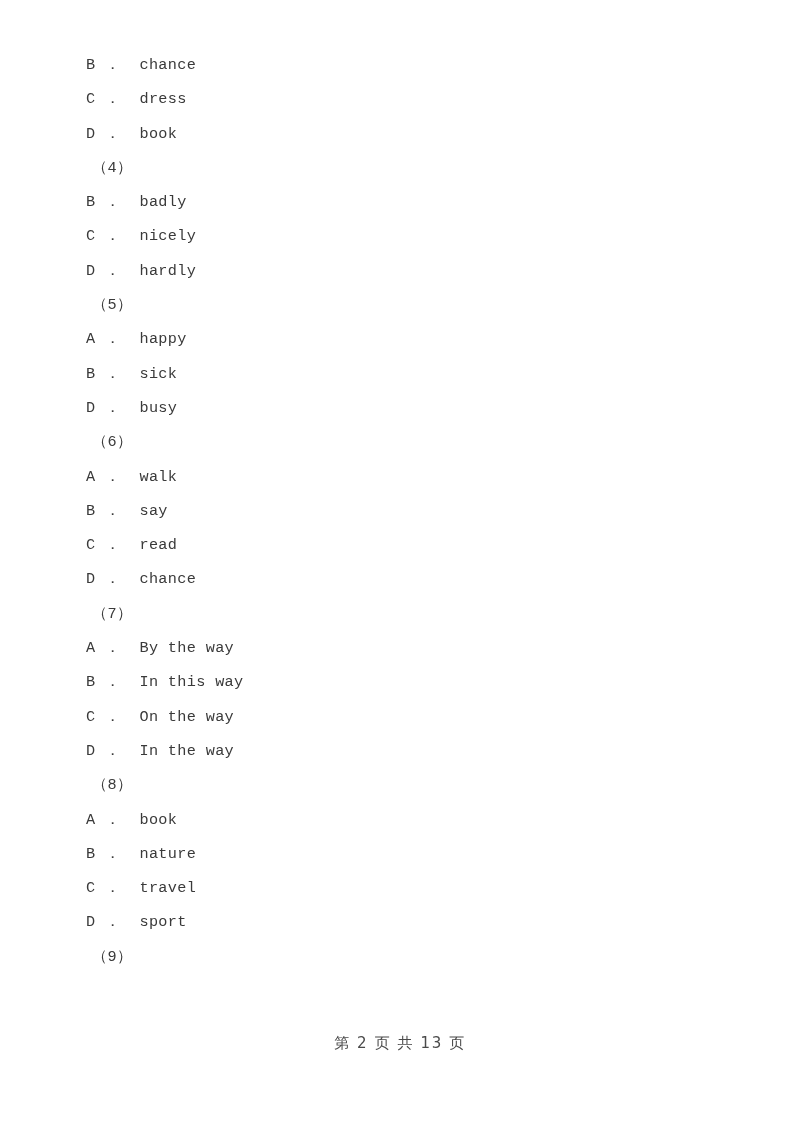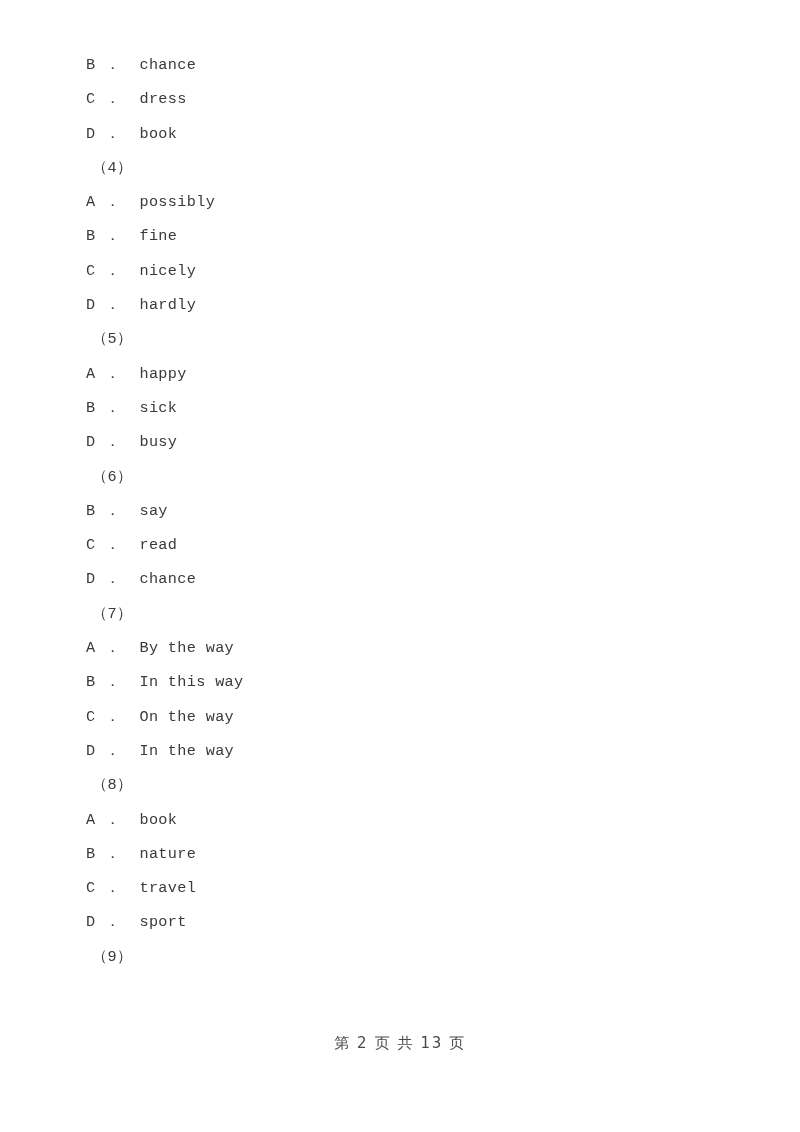--- a/index.html
+++ b/index.html
@@ -80,29 +80,29 @@
 </head>
 <body>
 
 <div class="page">
 
   <div class="content">
       <div class="line option"><span class="opt-letter">B</span> <span class="opt-sep">．</span>  <span class="opt-text">chance</span></div>
       <div class="line option"><span class="opt-letter">C</span> <span class="opt-sep">．</span>  <span class="opt-text">dress</span></div>
       <div class="line option"><span class="opt-letter">D</span> <span class="opt-sep">．</span>  <span class="opt-text">book</span></div>
       <div class="line qnum">（4）</div>
-      <div class="line option"><span class="opt-letter">A</span> <span class="opt-sep">．</span>  <span class="opt-text">possibly</span></div>
-      <div class="line option"><span class="opt-letter">B</span> <span class="opt-sep">．</span>  <span class="opt-text">fine</span></div>
+      <div class="line option"><span class="opt-letter">B</span> <span class="opt-sep">．</span>  <span class="opt-text">badly</span></div>
       <div class="line option"><span class="opt-letter">C</span> <span class="opt-sep">．</span>  <span class="opt-text">nicely</span></div>
       <div class="line option"><span class="opt-letter">D</span> <span class="opt-sep">．</span>  <span class="opt-text">hardly</span></div>
       <div class="line qnum">（5）</div>
       <div class="line option"><span class="opt-letter">A</span> <span class="opt-sep">．</span>  <span class="opt-text">happy</span></div>
       <div class="line option"><span class="opt-letter">B</span> <span class="opt-sep">．</span>  <span class="opt-text">sick</span></div>
       <div class="line option"><span class="opt-letter">D</span> <span class="opt-sep">．</span>  <span class="opt-text">busy</span></div>
       <div class="line qnum">（6）</div>
+      <div class="line option"><span class="opt-letter">A</span> <span class="opt-sep">．</span>  <span class="opt-text">walk</span></div>
       <div class="line option"><span class="opt-letter">B</span> <span class="opt-sep">．</span>  <span class="opt-text">say</span></div>
       <div class="line option"><span class="opt-letter">C</span> <span class="opt-sep">．</span>  <span class="opt-text">read</span></div>
       <div class="line option"><span class="opt-letter">D</span> <span class="opt-sep">．</span>  <span class="opt-text">chance</span></div>
       <div class="line qnum">（7）</div>
       <div class="line option"><span class="opt-letter">A</span> <span class="opt-sep">．</span>  <span class="opt-text">By the way</span></div>
       <div class="line option"><span class="opt-letter">B</span> <span class="opt-sep">．</span>  <span class="opt-text">In this way</span></div>
       <div class="line option"><span class="opt-letter">C</span> <span class="opt-sep">．</span>  <span class="opt-text">On the way</span></div>
       <div class="line option"><span class="opt-letter">D</span> <span class="opt-sep">．</span>  <span class="opt-text">In the way</span></div>
       <div class="line qnum">（8）</div>
       <div class="line option"><span class="opt-letter">A</span> <span class="opt-sep">．</span>  <span class="opt-text">book</span></div>

